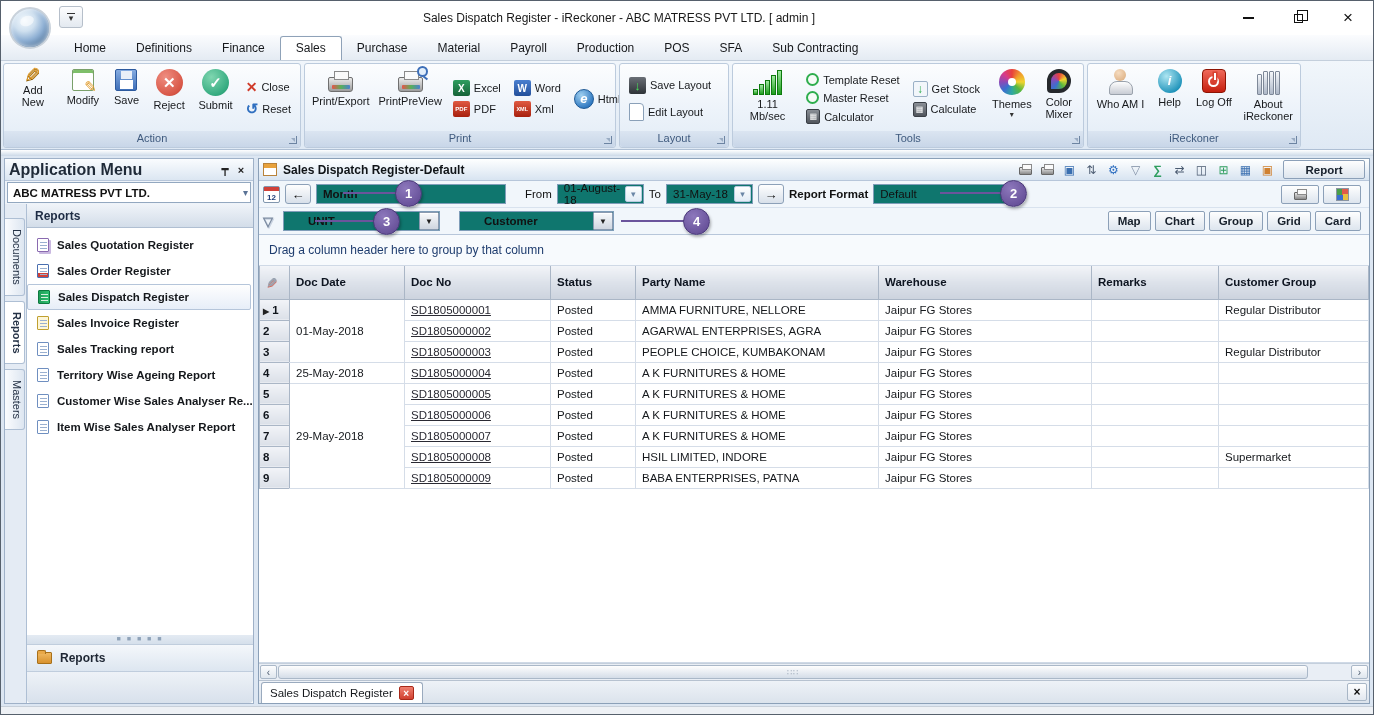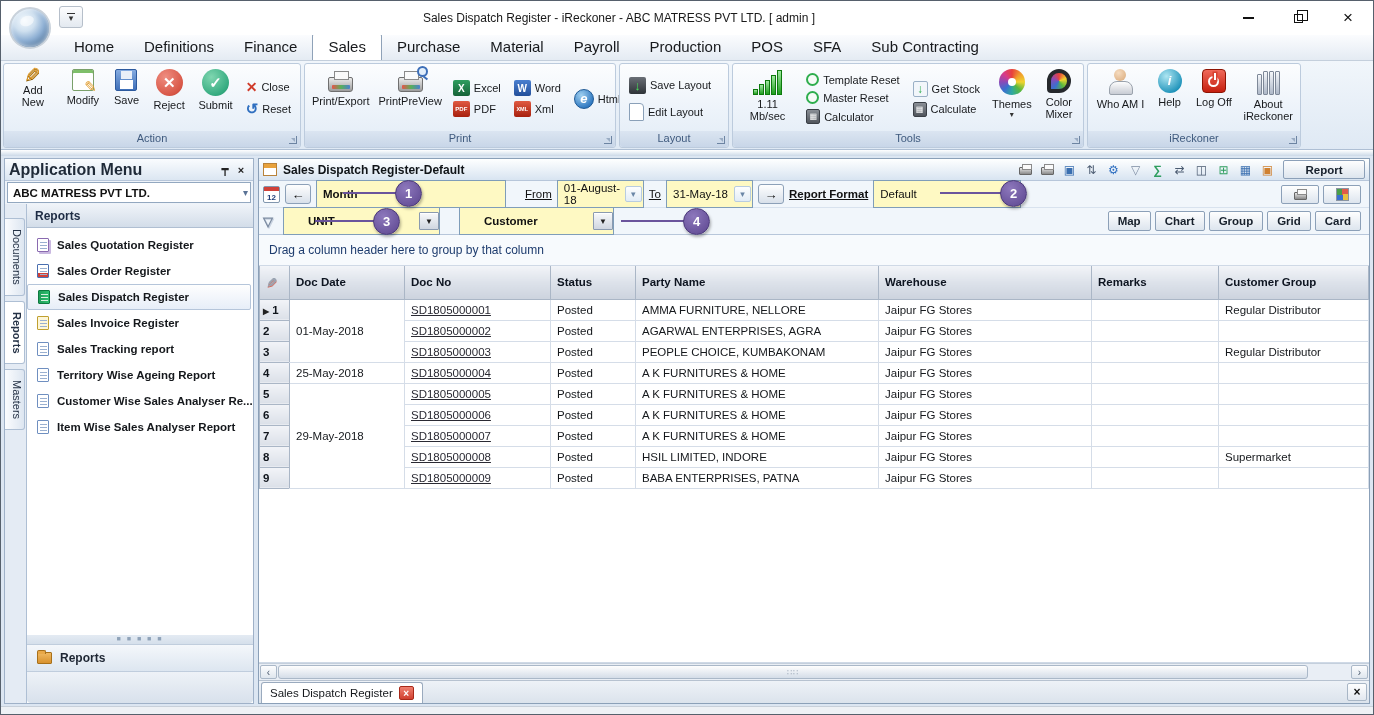--- a/index.html
+++ b/index.html
@@ -20,21 +20,21 @@
   .title-text { flex:1; text-align:center; font-size:12px; color:#1a1a1a; }
   .win-controls { display:flex; align-items:center; gap:28px; margin-right:14px; }
   .wc { width:22px; height:20px; display:flex; align-items:center; justify-content:center; color:#111; cursor:default; }
   .wc-min i { display:block; width:11px; border-top:2px solid #111; }
   .wc-restore i { position:relative; display:block; width:9px; height:9px; border:1.5px solid #111; background:#fff; }
   .wc-restore i::before { content:""; position:absolute; left:2.5px; top:-5px; width:9px; height:9px; border:1.5px solid #111; }
   .wc-close { font-size:17px; }
 
   
   .tabrow { height:26px; background:linear-gradient(#fbfcfe,#e4ebf3); display:flex; align-items:flex-end; padding-left:58px; border-bottom:1px solid #c4cfdc; }
-  .rtab { padding:4px 15px 5px; font-size:15px; color:#17191c; cursor:default; }
+  .rtab { padding:4px 15px 5px; font-size:12px; color:#17191c; cursor:default; }
   .rtab.active { background:#ffffff; border:1px solid #8fa2b8; border-bottom:none; border-radius:3px 3px 0 0; }
 
   
   .ribbon { height:88px; background:linear-gradient(#f1f6fb,#dfe9f4); display:flex; gap:3px; padding:2px 2px 1px 2px; }
   .rgroup { position:relative; border:1px solid #bccbdd; border-radius:3px;
     background:linear-gradient(#fcfdfe,#edf3fa 55%,#e2ecf6); display:flex; flex-direction:column; }
   .rgroup-body { flex:1; display:flex; align-items:stretch; padding:2px 3px 0 3px; gap:1px; }
   .rgroup-caption { height:16px; background:linear-gradient(#dbe5f1,#c8d6e8); border-radius:0 0 3px 3px;
     font-size:11px; color:#3f5a7e; text-align:center; line-height:15px; position:relative; }
   .launcher { position:absolute; right:3px; bottom:3px; width:8px; height:8px; border-right:1px solid #6c84a2; border-bottom:1px solid #6c84a2; }
@@ -143,26 +143,26 @@
   .mini-printer::before { content:""; position:absolute; top:-4px; left:2px; width:8px; height:4px; background:#fafafa; border:1px solid #8a8a8a; }
   .btn { background:linear-gradient(#fefefe,#dde5ee); border:1px solid #8ca0b8; border-radius:2px; font-size:11.5px; color:#17202c; display:flex; align-items:center; justify-content:center; cursor:default; }
   .refresh-btn { width:82px; height:19px; font-weight:bold; }
 
   .frow { display:flex; align-items:center; gap:5px; padding:0 4px; background:#f1f6fb; }
   .frow1 { height:27px; border-bottom:1px solid #d8e2ee; }
   .frow2 { height:27px; border-bottom:1px solid #b7c6da; }
   .cal-ic { width:17px; height:17px; background:#fff; border:1px solid #8096ae; border-radius:2px; position:relative; font-size:8px; font-weight:bold; color:#1e3c78; display:flex; align-items:flex-end; justify-content:center; }
   .cal-ic::before { content:""; position:absolute; top:0; left:0; right:0; height:4px; background:#d04038; }
   .arrow-btn { width:26px; height:20px; background:linear-gradient(#fefefe,#d8e0ea); border:1px solid #8ca0b8; border-radius:3px; font-size:13px; font-weight:bold; color:#111; display:flex; align-items:center; justify-content:center; }
-  .combo { height:28px; background:#fef9c3; border:1px solid #7f9db9; display:flex; align-items:center; }
+  .combo { height:20px; background:#0f766e; border:1px solid #7f9db9; display:flex; align-items:center; }
   .combo .val { flex:1; padding-left:6px; font-size:11.5px; color:#111; }
   .combo .val.b { font-weight:bold; }
   .combo .dd-flat { width:17px; height:16px; margin-right:1px; border:1px solid #b8cce0; border-radius:2px; background:linear-gradient(#fdfefe,#e2ecf6); color:#6a86a6; font-size:9px; display:flex; align-items:center; justify-content:center; }
   .combo .dd-3d { width:20px; height:18px; margin-right:0px; background:linear-gradient(#f8f9fb,#cfd6e0); border:1px solid #8a9ab0; border-radius:1px; color:#222; font-size:8px; display:flex; align-items:center; justify-content:center; box-shadow:inset 0 1px 0 #fff; }
-  .flabel { font-size:11.5px; color:#111;text-decoration:underline; }
+  .flabel { font-size:11.5px; color:#111; }
   .flabel.b { font-weight:bold; }
   .funnel { color:#7d8ca2; font-size:13px; font-weight:bold; text-shadow:1px 1px 0 #c8d2e0; }
   .views { display:flex; gap:4px; margin-left:auto; margin-right:4px; }
   .view-btn { padding:2px 9px; height:20px; font-weight:bold; }
   .rbtns { display:flex; gap:4px; margin-left:auto; margin-right:4px; }
   .sq-btn { width:38px; height:19px; }
   .ic-colorgrid { width:13px; height:13px; border:1px solid #8a94a2;
      background:conic-gradient(#e05a4a 0 25%, #e8c040 0 50%, #3a6fd0 0 75%, #4a9e4a 0); }
 
   .hint-row { height:31px; display:flex; align-items:center; padding-left:10px; background:#f7fafd; border-bottom:1px solid #cfd9e6; font-size:12px; color:#1e3c6e; }

